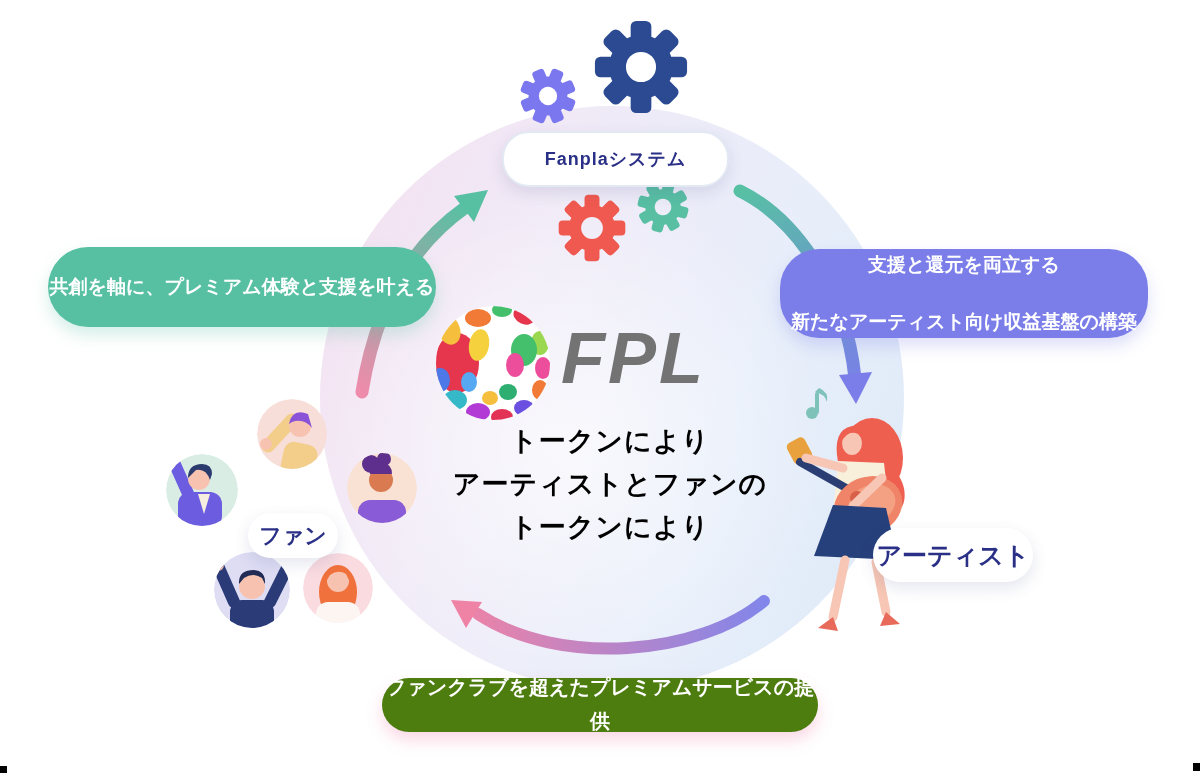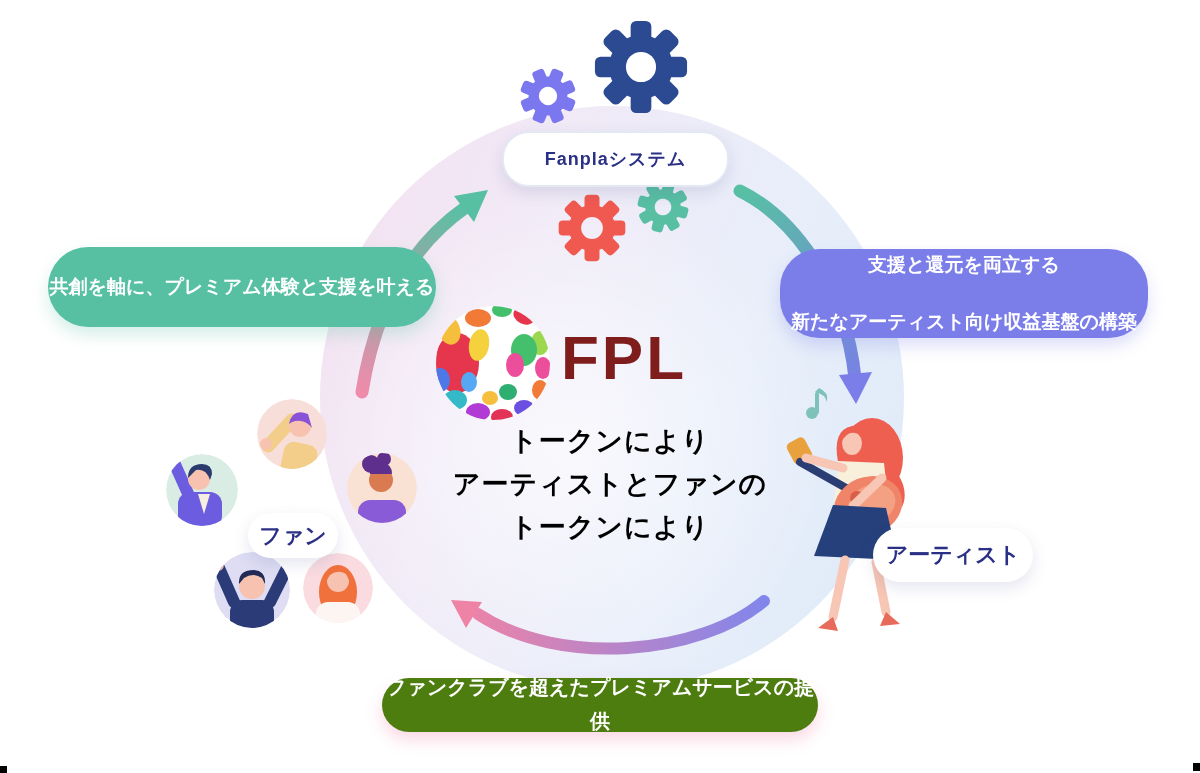--- a/index.html
+++ b/index.html
@@ -9,27 +9,27 @@
     background:
       radial-gradient(circle at 42% 58%, rgba(255,255,255,.7) 0%, rgba(255,255,255,0) 55%),
       linear-gradient(112deg,#F5E0F0 0%,#F0EAF7 34%,#E7EEFA 66%,#DEEAF8 100%);
     z-index:0;}
   .art{position:absolute;left:0;top:0;width:1200px;height:773px;z-index:1;}
   .pill{position:absolute;display:flex;flex-direction:column;justify-content:center;align-items:center;
     text-align:center;font-weight:bold;z-index:2;}
   .pill-white{background:#fff;color:#2B3087;border-radius:28px;box-shadow:0 6px 16px rgba(70,80,140,.14);}
   .pill-system{left:502px;top:131px;width:223px;height:52px;font-size:18px;border:2px solid #E3E9F2;border-radius:27px;letter-spacing:1px;}
   .pill-fan{left:248px;top:513px;width:90px;height:45px;font-size:22px;border-radius:23px;}
-  .pill-artist{left:873px;top:528px;width:160px;height:54px;font-size:22px;border-radius:27px;}
+  .pill-artist{left:873px;top:528px;width:160px;height:54px;font-size:25px;border-radius:27px;}
   .pill-color{color:#fff;line-height:1.68;}
   .pill-green{left:48px;top:247px;width:388px;height:80px;font-size:19px;background:#57C0A3;border-radius:40px;box-shadow:0 8px 16px rgba(87,192,163,.25);}
   .pill-purple{left:780px;top:249px;width:368px;height:89px;font-size:19px;background:#7B7EE9;border-radius:39px;box-shadow:0 8px 16px rgba(123,126,233,.25);justify-content:space-between;}
   .pill-pink{left:382px;top:678px;width:436px;height:54px;font-size:20px;background:#4d7c0f;border-radius:27px;box-shadow:0 8px 16px rgba(240,127,164,.3);}
-  .fpl-logo-text{position:absolute;left:561px;top:311px;height:94px;line-height:94px;font-size:62px;font-weight:800;
-    color:#7f1d1d;letter-spacing:3px;z-index:2;}
+  .fpl-logo-text{position:absolute;left:561px;top:311px;height:94px;line-height:94px;font-size:72px;font-weight:800;
+    color:#737373;letter-spacing:3px;z-index:2;font-style:italic;}
   .tagline{position:absolute;left:410px;top:420px;width:400px;text-align:center;font-size:27px;font-weight:800;
     line-height:43px;color:#000000;letter-spacing:1px;z-index:2;}
   .corner-mark{position:absolute;background:#000;z-index:3;}
   .corner-mark.left{left:0;top:766px;width:7px;height:7px;}
   .corner-mark.right{left:1193px;top:763px;width:7px;height:8px;}
 </style>
 </head>
 <body>
 
 <div class="stage">

